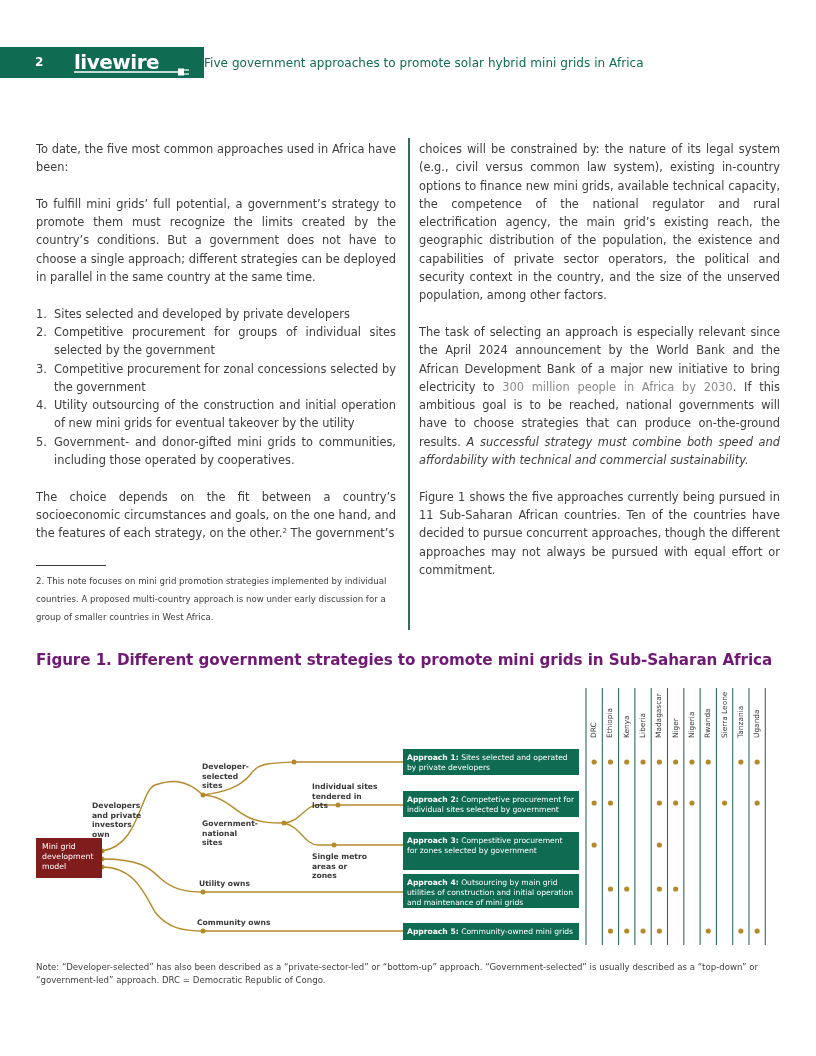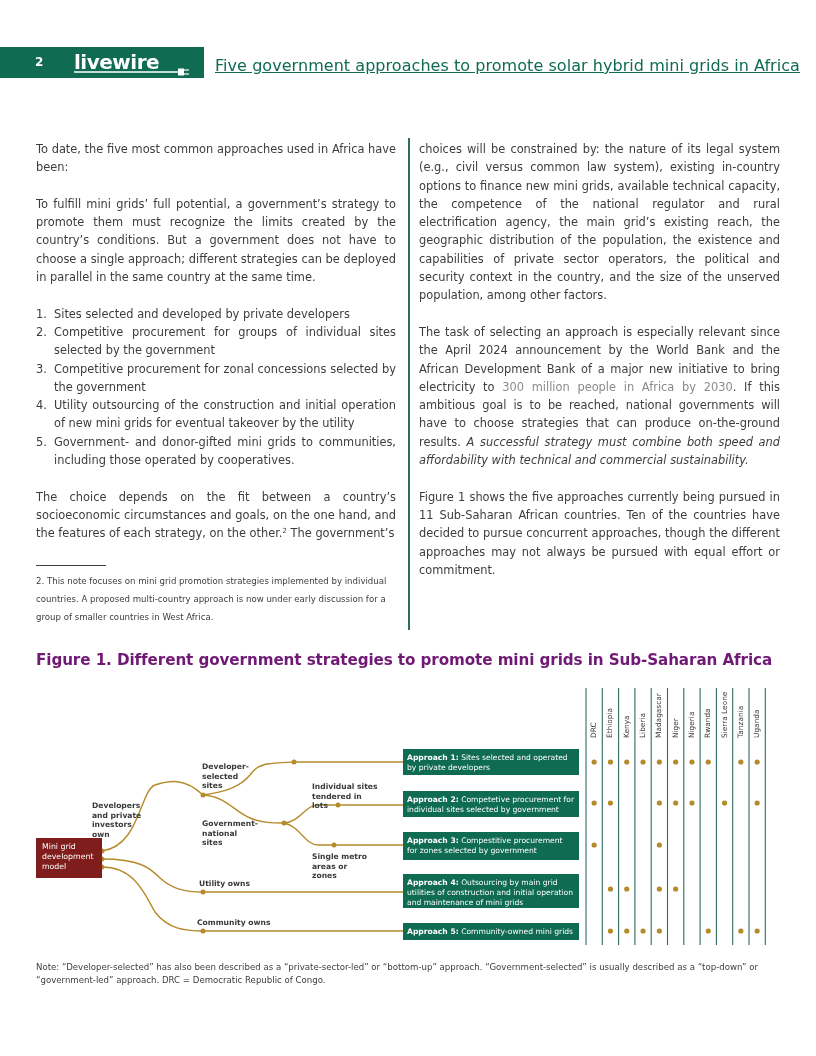--- a/index.html
+++ b/index.html
@@ -1,21 +1,21 @@
 <!DOCTYPE html>
 <html><head>
 <meta charset="utf-8">
 <style>
   html, body { margin: 0; padding: 0; background: #ffffff; }
   body { width: 816px; height: 1056px; position: relative; overflow: hidden;
          font-family: "DejaVu Sans", sans-serif; color: #3a3a3a; }
   .header-band { position: absolute; left: 0; top: 47px; width: 204px; height: 31px; background: #0f6b52; }
   .page-num { position: absolute; left: 35px; top: 55px; color: #fff; font-size: 12px; font-weight: bold; }
   .logo { position: absolute; left: 72px; top: 48px; width: 122px; height: 28px; }
-  .header-title { position: absolute; left: 215px; top: 56px; font-size: 16px; color: #0f6b52; white-space: nowrap; letter-spacing: 0.05px; text-decoration: underline; }
+  .header-title { position: absolute; left: 204px; top: 56px; font-size: 12px; color: #0f6b52; white-space: nowrap; letter-spacing: 0.05px; }
 
   .col { position: absolute; font-size: 11.4px; line-height: 18.3px; color: #3d3d3d; text-align: justify; }
   .col p { margin: 0 0 18.3px 0; }
   .col-left { left: 36px; top: 140px; width: 360px; }
   .col-right { left: 419px; top: 140px; width: 361px; }
   .col-divider { position: absolute; left: 408px; top: 138px; width: 1.5px; height: 492px; background: #2f6b63; }
 
   ol.approach-list { margin: 0 0 18.3px 0; padding: 0; list-style: none; }
   ol.approach-list li { position: relative; padding-left: 18px; }
   ol.approach-list li .num { position: absolute; left: 0; top: 0; }
@@ -161,21 +161,21 @@
     <span style="white-space:normal; display:block; width:66px;">Individual sites tendered in lots</span>
   </div>
 <div class="dlabel" style="left:312px; top:852px;">
     <span style="white-space:normal; display:block; width:56px;">Single metro areas or zones</span>
   </div>
 <div class="dlabel" style="left:199px; top:879px;">Utility owns</div>
 <div class="dlabel" style="left:197px; top:918px;">Community owns</div>
 
 <div class="approach-box" style="left:403px; top:749px; width:176px; height:26px;"><b>Approach 1:</b><span> Sites selected and operated by private developers</span></div>
 <div class="approach-box" style="left:403px; top:791px; width:176px; height:26px;"><b>Approach 2:</b><span> Competetive procurement for individual sites selected by government</span></div>
-<div class="approach-box" style="left:403px; top:832px; width:176px; height:28px;"><b>Approach 3:</b><span> Compestitive procurement for zones selected by government</span></div>
+<div class="approach-box" style="left:403px; top:832px; width:176px; height:38px;"><b>Approach 3:</b><span> Compestitive procurement for zones selected by government</span></div>
 <div class="approach-box" style="left:403px; top:874px; width:176px; height:34px;"><b>Approach 4:</b><span> Outsourcing by main grid utilities of construction and initial operation and maintenance of mini grids</span></div>
 <div class="approach-box" style="left:403px; top:923px; width:176px; height:17px;"><b>Approach 5:</b><span> Community-owned mini grids</span></div>
 
 <div id="country-labels">
     <div class="country-label" style="left: 589.15px; top: 738px;">DRC</div>
     <div class="country-label" style="left: 605.45px; top: 738px;">Ethiopia</div>
     <div class="country-label" style="left: 621.75px; top: 738px;">Kenya</div>
     <div class="country-label" style="left: 638.05px; top: 738px;">Liberia</div>
     <div class="country-label" style="left: 654.35px; top: 738px;">Madagascar</div>
     <div class="country-label" style="left: 670.65px; top: 738px;">Niger</div>

